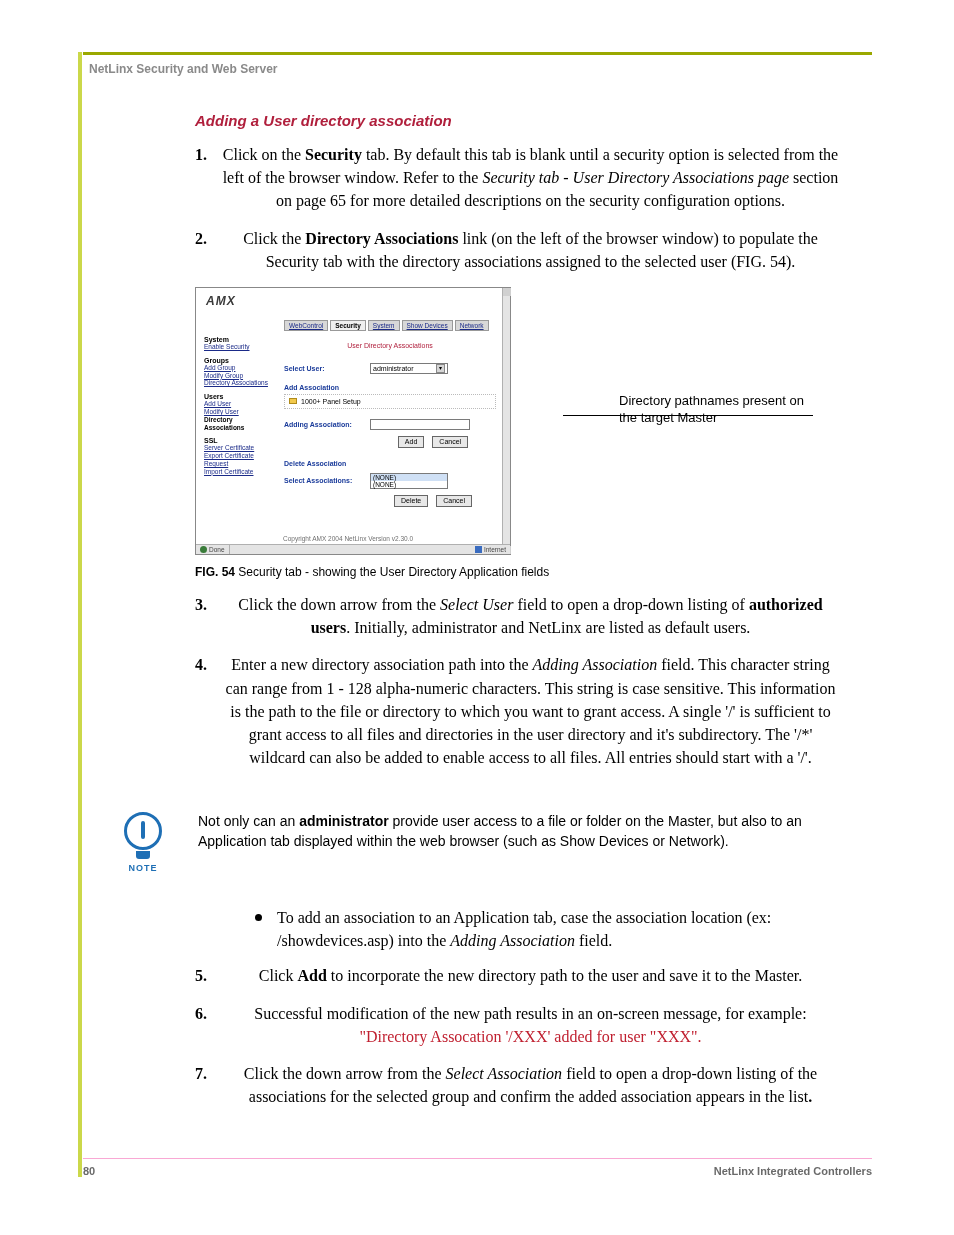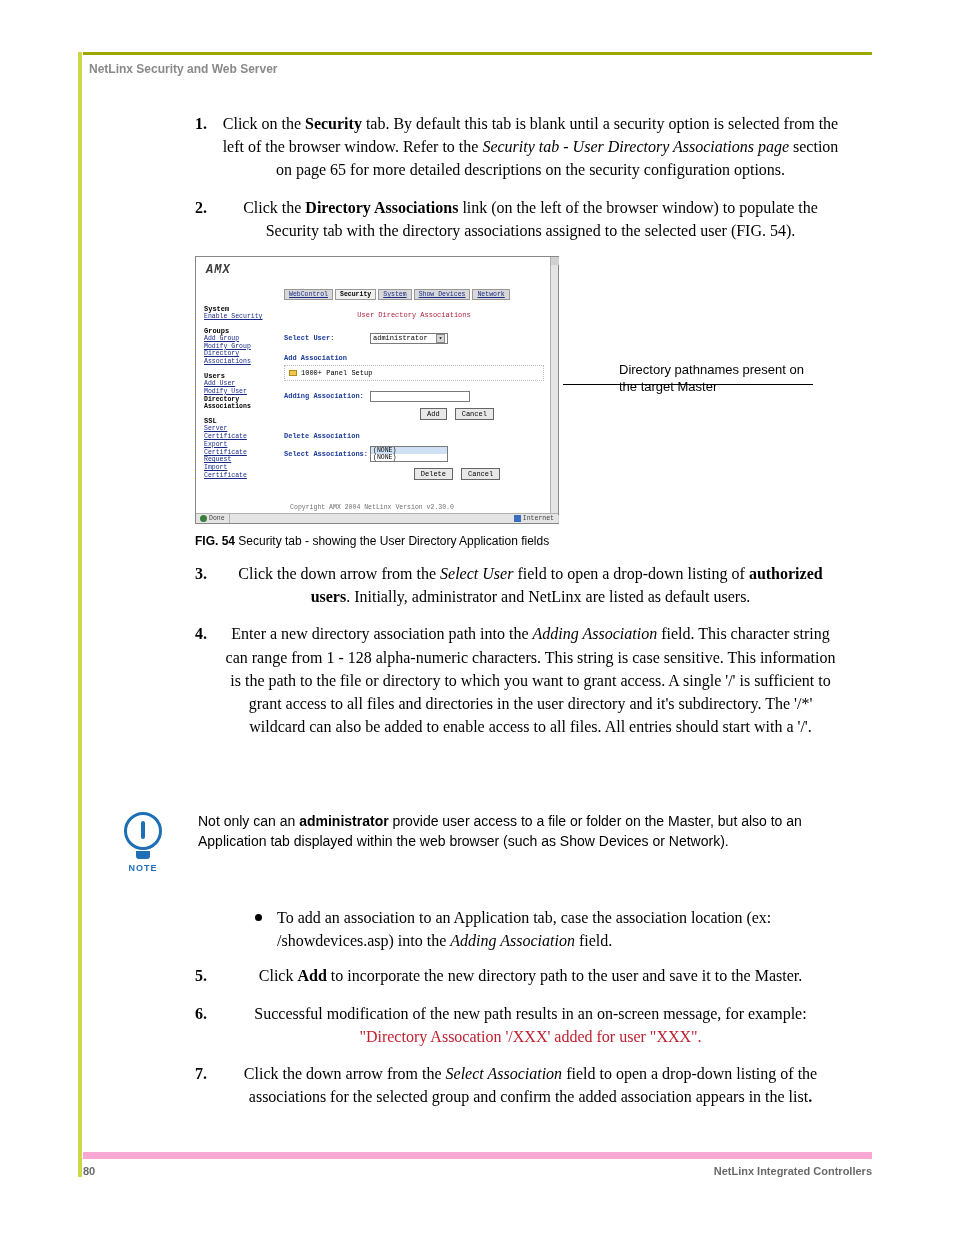--- a/index.html
+++ b/index.html
@@ -18,21 +18,21 @@
   ul.bullets { list-style: none; margin: 12px 0 12px 34px; }
   ul.bullets > li { position: relative; padding-left: 22px; font-size: 16px; line-height: 1.45; margin-bottom: 10px; }
   ul.bullets > li::before { content: ""; position: absolute; left: 0; top: 8px; width: 7px; height: 7px; background: #000; border-radius: 50%; }
   .figwrap { margin: 6px 0 8px 0; }
   .figcap { font-family: Arial, Helvetica, sans-serif; font-size: 12px; color: #000; margin-top: 6px; }
   .figcap .fb { font-weight: bold; }
   .msg-red { color: #c02030; }
 
   
   .shot { position: relative; width: 690px; height: 272px; }
-  .shot-main { position: absolute; left: 0; top: 0; width: 364px; height: 268px; background: #fff; border: 1px solid #888; font-family: Liberation Mono, monospace; font-size: 7px; color: #000; padding-left: 48px; }
+  .shot-main { position: absolute; left: 0; top: 0; width: 316px; height: 268px; background: #fff; border: 1px solid #888; font-family: Liberation Sans, sans-serif; font-size: 7px; color: #000; padding-left: 48px; }
   .shot-main .logo { position: absolute; left: 10px; top: 6px; font-weight: bold; font-style: italic; font-size: 12px; letter-spacing: 1px; color: #3a3a3a; }
   .shot-main .vbar { position: absolute; right: 0; top: 0; width: 8px; height: 100%; background: #e4e4e4; border-left: 1px solid #b0b0b0; }
   .shot-main .vbar::before, .shot-main .vbar::after { content: ""; position: absolute; left: 0; width: 8px; height: 8px; background: #d0d0d0; }
   .shot-main .vbar::before { top: 0; }
   .shot-main .vbar::after { bottom: 0; }
   .tabs { position: absolute; left: 88px; top: 32px; display: flex; gap: 2px; }
   .tab { background: #d8d8d8; border: 1px solid #999; padding: 1px 4px; font-size: 6.5px; color: #1a2a88; text-decoration: underline; }
   .tab.active { background: #efefef; text-decoration: none; font-weight: bold; color: #000; }
   .sidebar { position: absolute; left: 8px; top: 48px; width: 70px; color: #1a2a88; }
   .sg { margin-bottom: 6px; }
@@ -69,33 +69,34 @@
   .bulb { width: 38px; height: 38px; border: 3px solid #1e6fb5; border-radius: 50%; margin: 0 auto; position: relative; }
   .bulb::after { content: ""; position: absolute; left: 50%; top: 6px; width: 4px; height: 18px; background: #1e6fb5; transform: translateX(-50%); border-radius: 2px; }
   .bulb-base { width: 14px; height: 8px; background: #1e6fb5; margin: 1px auto 0; border-radius: 0 0 3px 3px; }
   .note-lbl { font-family: Arial, Helvetica, sans-serif; font-size: 9px; font-weight: bold; color: #1e6fb5; letter-spacing: 1px; margin-top: 4px; }
   .notetext { flex: 1; font-family: Arial, Helvetica, sans-serif; font-size: 14px; line-height: 1.4; color: #000; padding-left: 16px; }
   .notetext .nb { font-weight: bold; }
 
   .content2 { position: absolute; left: 195px; top: 894px; width: 645px; }
   .below-note-list { margin-bottom: 10px; }
 
-  .footer { position: absolute; left: 83px; bottom: 58px; width: 789px; border-top: 7px solid #f9a8d4; padding-top: 6px; display: flex; justify-content: space-between; font-family: Arial, Helvetica, sans-serif; font-size: 11px; color: #7a7a7a; }
+  .footer { position: absolute; left: 83px; bottom: 58px; width: 789px; border-top: 1px solid #f9a8d4; padding-top: 6px; display: flex; justify-content: space-between; font-family: Arial, Helvetica, sans-serif; font-size: 11px; color: #7a7a7a; }
   .footer .pn { font-weight: bold; color: #6a6a6a; }
   .left-accent { position: absolute; left: 78px; top: 52px; width: 4px; bottom: 58px; background: #cbd84a; }
 </style>
 </head>
 <body>
 <div class="page">
 
 <div class="left-accent"></div>
 <div class="top-rule"></div>
 <div class="running-head">NetLinx Security and Web Server</div>
 
 <div class="content">
+  <h3 class="sect">Adding a User directory association</h3>
 
   <ol class="steps">
     <li>
       <span class="num">1.</span>
       <span class="body">
         <span>Click on the </span><span class="b">Security</span><span> tab. By default this tab is blank until a security option is selected from the left of the browser window. Refer to the </span><span class="i">Security tab - User Directory Associations page</span><span> section on page 65 for more detailed descriptions on the security configuration options.</span>
       </span>
     </li>
     <li>
       <span class="num">2.</span>

